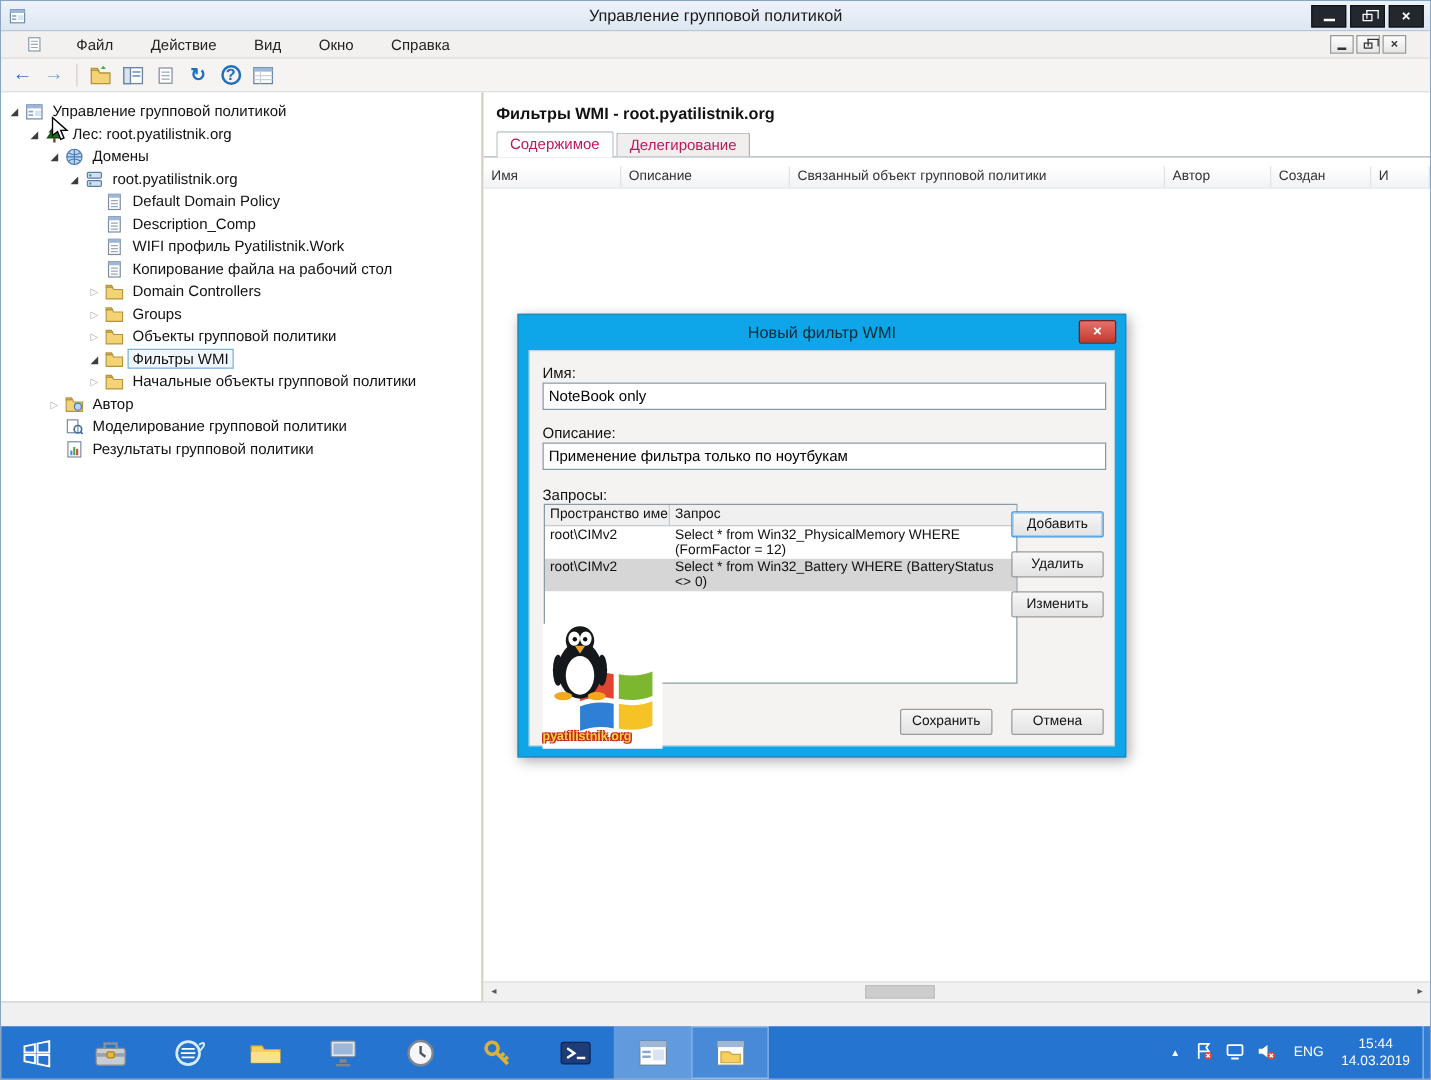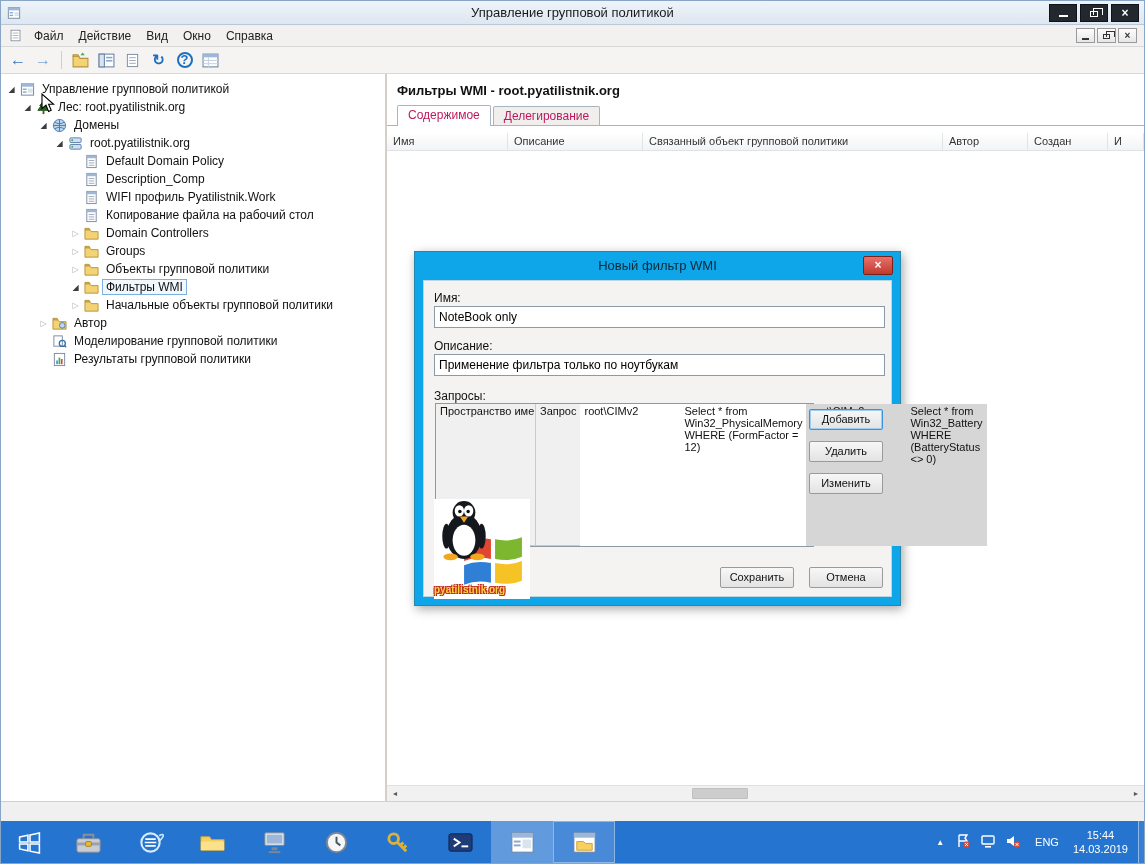--- a/index.html
+++ b/index.html
@@ -12,21 +12,21 @@
 .tb-icon{margin-left:6px;display:flex}
 .tb-title{position:absolute;left:0;right:0;text-align:center;font-size:13px;color:#1a1a1a}
 .tb-btns{margin-left:auto;display:flex;gap:3px;margin-right:5px;z-index:2}
 .wbtn{width:28px;height:18px;background:#23282e;border:1px solid #10141a;display:flex;align-items:center;justify-content:center;color:#fff;cursor:default}
 .glyph-min{width:9px;height:2px;background:#fff;margin-top:7px}
 .glyph-restore{width:8px;height:6px;border:1px solid #fff;position:relative;margin-top:3px}
 .glyph-restore::before{content:"";position:absolute;left:2px;top:-4px;width:8px;height:6px;border:1px solid #fff;border-bottom:none}
 .wclose{font-size:12px;font-weight:bold;line-height:1}
 
 
-.menubar{height:22px;background:#f2f1ef;border-bottom:1px solid #d8d8d8;display:flex;align-items:center;padding:0 4px;gap:1px;flex:0 0 22px}
+.menubar{height:22px;background:#f2f1ef;border-bottom:1px solid #d8d8d8;display:flex;align-items:center;padding:0 16px;gap:16px;flex:0 0 22px}
 .micon{margin:0 4px;display:flex}
 .menu-item{padding:2px 7px;font-size:12px;color:#222}
 .mwin-btns{margin-left:auto;display:flex;gap:2px;margin-right:3px}
 .mbtn{width:19px;height:15px;border:1px solid #9a9a9a;background:linear-gradient(#fdfdfd,#e6e6e6);display:flex;align-items:center;justify-content:center;color:#333}
 .mbtn .glyph-min{background:#333;width:7px;margin-top:6px}
 .mbtn .glyph-restore{border-color:#333;width:7px;height:5px;margin-top:2px}
 .mbtn .glyph-restore::before{border-color:#333;width:7px;height:5px}
 .mclose{font-size:10px;font-weight:bold}
 
 
@@ -76,21 +76,21 @@
 .clock{font-size:11px;color:#fff;text-align:center;line-height:1.3;white-space:nowrap}
 .showdesk{width:6px;border-left:1px solid rgba(255,255,255,.45);background:rgba(255,255,255,.08)}
 
 
 .dialog{position:absolute;left:413px;top:250px;width:487px;height:355px;background:#0ea5e9;border:1px solid #2387ae;box-shadow:2px 3px 10px rgba(0,0,0,.35);z-index:50}
 .dlg-titletext{position:absolute;top:0;left:0;right:0;height:28px;text-align:center;line-height:28px;font-size:13px;color:#0d2a38}
 .dlg-close{position:absolute;top:4px;right:7px;width:30px;height:19px;background:linear-gradient(#e8706a,#c03a2e);border:1px solid #801f16;border-radius:2px;color:#fff;text-align:center;line-height:16px;font-size:12px;font-weight:bold}
 .dlg-body{position:absolute;left:8px;right:8px;top:28px;bottom:8px;background:#f4f3f1;border:1px solid #bcd6e0}
 .dl{position:absolute;font-size:12px;color:#111}
 .dtxt{position:absolute;height:22px;border:1px solid #8a9aa6;background:#fff;font-family:"Liberation Sans",sans-serif;font-size:12px;padding:0 4px;width:451px;left:10px}
-.qtable{position:absolute;left:11px;top:122px;width:379px;height:144px;border:1px solid #8a9aa6;background:#fff;font-size:11px;display:flex;flex-direction:row}
+.qtable{position:absolute;left:11px;top:122px;width:379px;height:144px;border:1px solid #8a9aa6;background:#fff;font-size:11px;display:flex;flex-direction:column}
 .qhead{display:flex;background:#f0f0f0;border-bottom:1px solid #c6cbd0;flex:0 0 17px}
 .qc1{width:100px;border-right:1px solid #c6cbd0;padding:1px 4px;overflow:hidden;white-space:nowrap}
 .qc2{flex:1;padding:1px 4px;overflow:hidden}
 .qrow{display:flex;align-items:flex-start}
 .qrow .qc1{border-right:1px solid transparent;white-space:nowrap}
 .qrow.selrow{background:#d6d6d6}
 .dbtn{position:absolute;width:74px;height:21px;font-size:11px;background:linear-gradient(#f7f7f7,#e3e3e3);border:1px solid #9a9a9a;border-radius:2px;text-align:center;line-height:19px;color:#111}
 .dbtn.focus{border-color:#3a93dd;box-shadow:inset 0 0 0 1px #9ccef5}
 .logo{position:absolute;left:10px;top:218px;width:96px;height:100px;background:#fff;z-index:3}
 .logo .flag{position:absolute;left:28px;top:34px}
@@ -402,21 +402,21 @@
 
     </div>
 
     <div class="content">
       <div class="ctitle">Фильтры WMI - root.pyatilistnik.org</div>
       <div class="tabstrip">
         <div class="tab active">Содержимое</div>
         <div class="tab">Делегирование</div>
       </div>
       <div class="lheader">
-        <div class="hcell" style="width:121px">Имя</div>
+        <div class="hcell" style="width:110px">Имя</div>
         <div class="hcell" style="width:135px">Описание</div>
         <div class="hcell" style="width:300px">Связанный объект групповой политики</div>
         <div class="hcell" style="width:85px">Автор</div>
         <div class="hcell" style="width:80px">Создан</div>
         <div class="hcell" style="flex:1">И</div>
       </div>
       <div class="lbody"></div>
       <div class="hscroll">
         <span class="sarr">◄</span>
         <span class="sthumb"></span>

